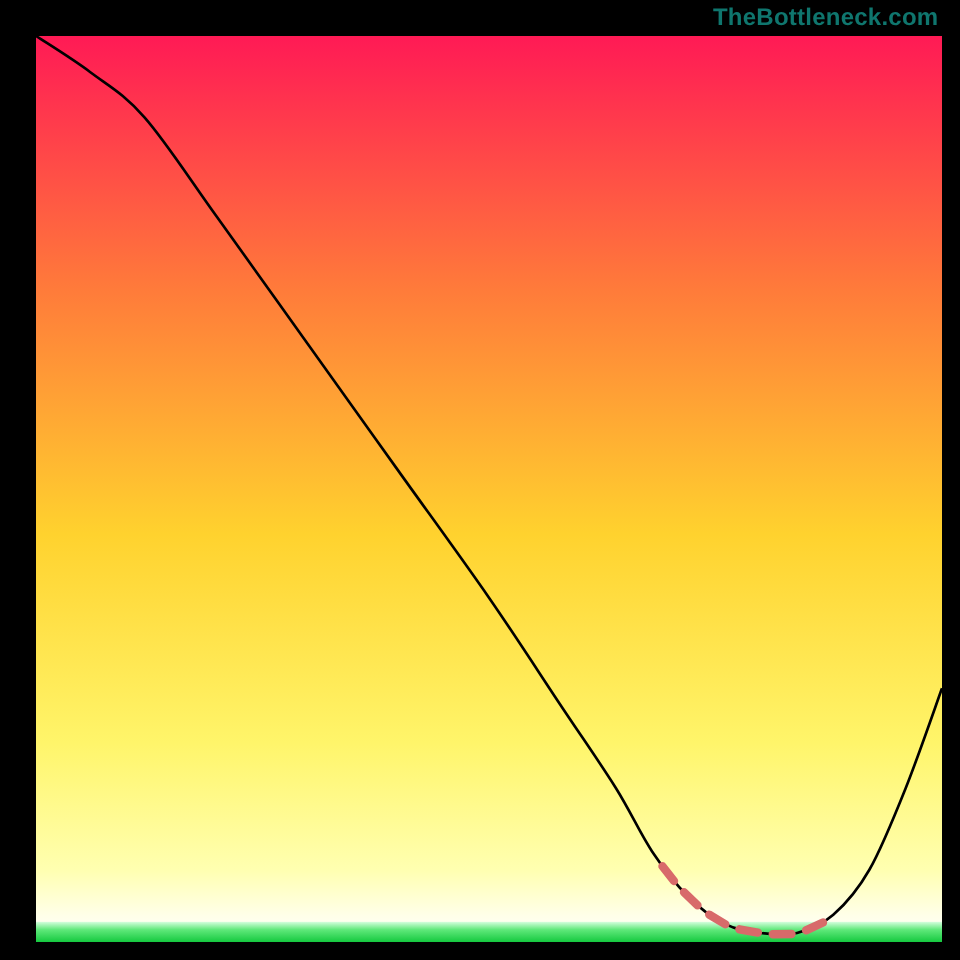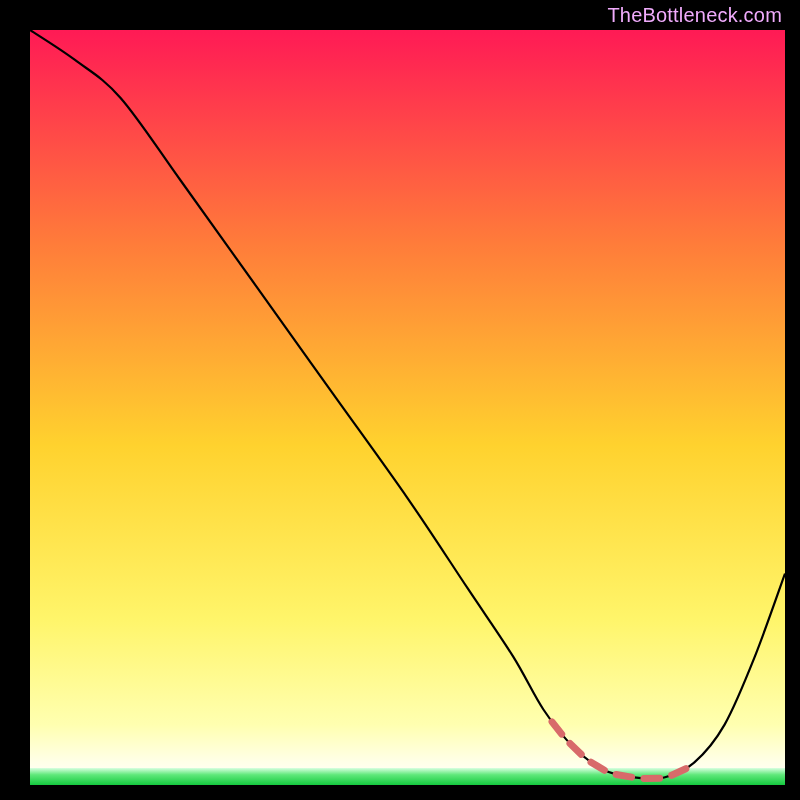--- a/index.html
+++ b/index.html
@@ -7,23 +7,23 @@
     width: 800px;
     height: 800px;
     background: #000;
     position: relative;
     font-family: Arial, sans-serif;
   }
   .attribution {
     position: absolute;
     top: 4px;
     right: 18px;
-    color: #f0abfc;
+    color: #0f766e;
     font-size: 20px;
-    font-weight: 400;
+    font-weight: 700;
     letter-spacing: 0.2px;
   }
   .plot-area {
     position: absolute;
     left: 30px;
     top: 30px;
     width: 755px;
     height: 755px;
     overflow: hidden;
   }

